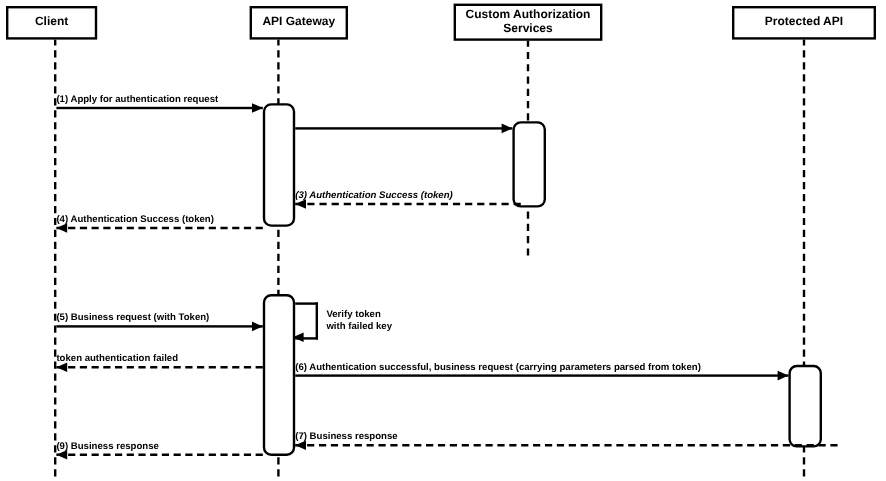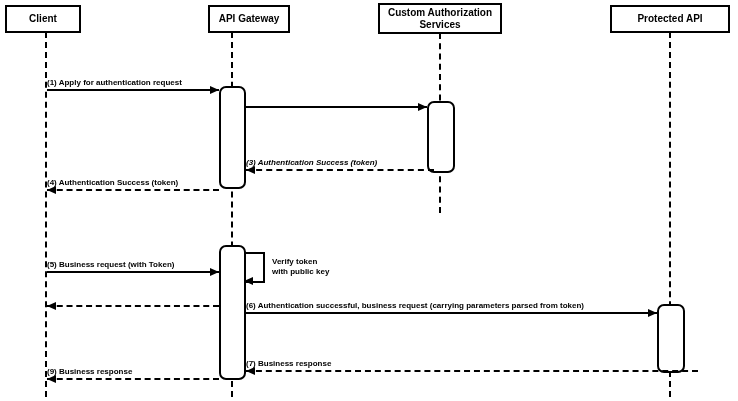--- a/index.html
+++ b/index.html
@@ -99,23 +99,24 @@
   <div class="msg" style="left:47px; top:233px; width:172px;margin-top:24px;">
     <div class="lbl">(5) Business request (with Token)</div>
     <div class="ln"></div>
     <div class="ah r"></div>
   </div>
 
   <div class="self-loop" style="left:246px; top:252px; width:19px; height:31px;">
     <div class="ah"></div>
   </div>
   <div class="note" style="left:272px; top:257px; width:80px;">Verify token
-with public key</div>
+with failed key</div>
 
   <div class="msg dashed" style="left:47px; top:291px; width:172px;">
+    <div class="lbl">token authentication failed</div>
     <div class="ln"></div>
     <div class="ah l"></div>
   </div>
 
   <div class="msg" style="left:246px; top:298px; width:411px;">
     <div class="lbl">(6) Authentication successful, business request (carrying parameters parsed from token)</div>
     <div class="ln"></div>
     <div class="ah r"></div>
   </div>
 

